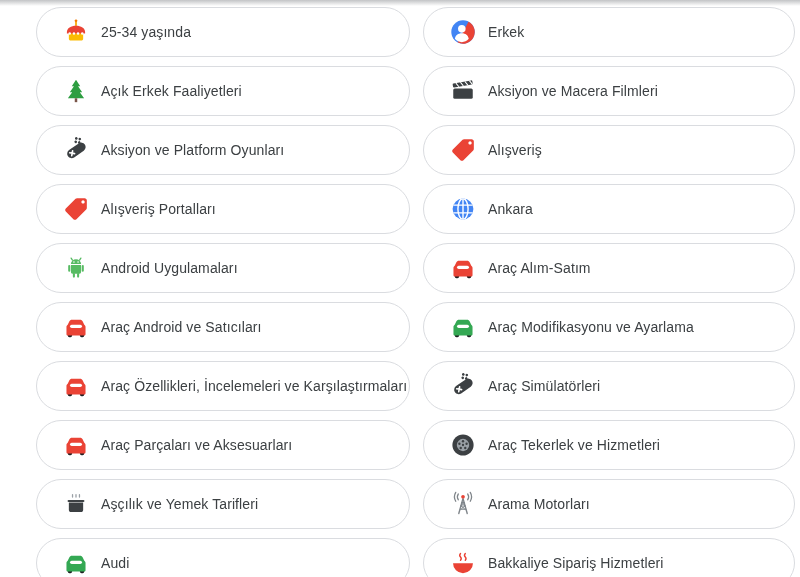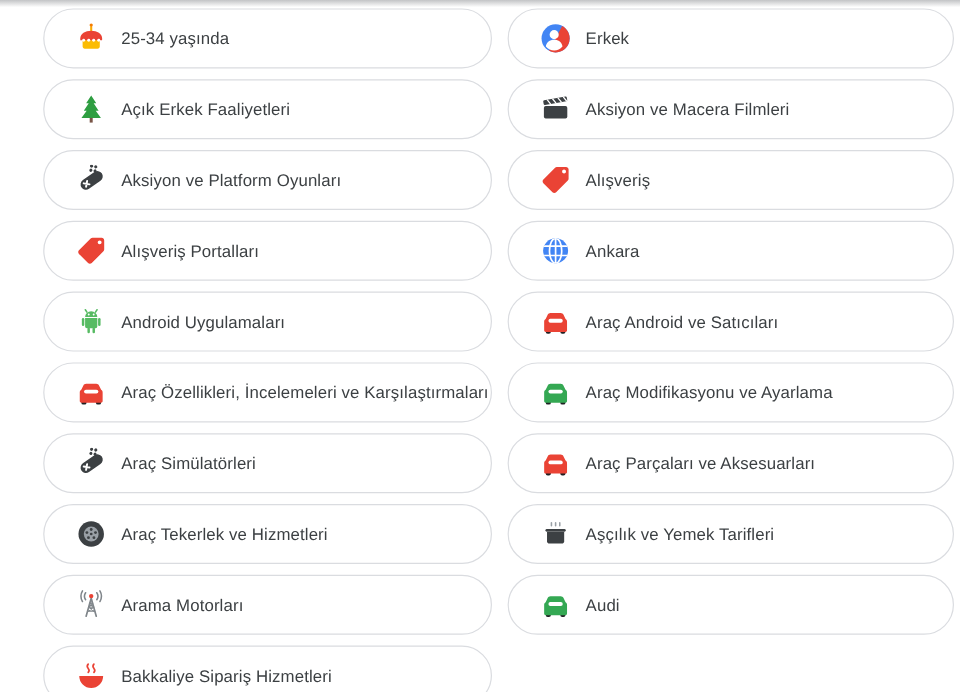--- a/index.html
+++ b/index.html
@@ -219,77 +219,83 @@
       </svg>
     <span class="label">Ankara</span>
   </div>
 
   <div class="chip">
     <svg class="icon">
         <use href="#i-android"></use>
       </svg>
     <span class="label">Android Uygulamaları</span>
   </div>
-
   <div class="chip">
     <svg class="icon car-red">
         <use href="#i-car"></use>
       </svg>
+    <span class="label">Araç Alım-Satım</span>
+  </div>
+
+  <div class="chip">
+    <svg class="icon car-red">
+        <use href="#i-car"></use>
+      </svg>
     <span class="label">Araç Android ve Satıcıları</span>
   </div>
   <div class="chip">
+    <svg class="icon car-green">
+        <use href="#i-car"></use>
+      </svg>
+    <span class="label">Araç Modifikasyonu ve Ayarlama</span>
+  </div>
+
+  <div class="chip">
     <svg class="icon car-red">
         <use href="#i-car"></use>
       </svg>
     <span class="label">Araç Özellikleri, İncelemeleri ve Karşılaştırmaları</span>
   </div>
+  <div class="chip">
+    <svg class="icon">
+        <use href="#i-pad"></use>
+      </svg>
+    <span class="label">Araç Simülatörleri</span>
+  </div>
+
+  <div class="chip">
+    <svg class="icon car-red">
+        <use href="#i-car"></use>
+      </svg>
+    <span class="label">Araç Parçaları ve Aksesuarları</span>
+  </div>
+  <div class="chip">
+    <svg class="icon">
+        <use href="#i-tire"></use>
+      </svg>
+    <span class="label">Araç Tekerlek ve Hizmetleri</span>
+  </div>
+
+  <div class="chip">
+    <svg class="icon">
+        <use href="#i-pot"></use>
+      </svg>
+    <span class="label">Aşçılık ve Yemek Tarifleri</span>
+  </div>
+  <div class="chip">
+    <svg class="icon">
+        <use href="#i-tower"></use>
+      </svg>
+    <span class="label">Arama Motorları</span>
+  </div>
 
   <div class="chip">
     <svg class="icon car-green">
         <use href="#i-car"></use>
       </svg>
-    <span class="label">Araç Modifikasyonu ve Ayarlama</span>
-  </div>
-  <div class="chip">
-    <svg class="icon">
-        <use href="#i-pad"></use>
-      </svg>
-    <span class="label">Araç Simülatörleri</span>
-  </div>
-
-  <div class="chip">
-    <svg class="icon car-red">
-        <use href="#i-car"></use>
-      </svg>
-    <span class="label">Araç Parçaları ve Aksesuarları</span>
-  </div>
-  <div class="chip">
-    <svg class="icon">
-        <use href="#i-tire"></use>
-      </svg>
-    <span class="label">Araç Tekerlek ve Hizmetleri</span>
-  </div>
-
-  <div class="chip">
-    <svg class="icon">
-        <use href="#i-pot"></use>
-      </svg>
-    <span class="label">Aşçılık ve Yemek Tarifleri</span>
-  </div>
-  <div class="chip">
-    <svg class="icon">
-        <use href="#i-tower"></use>
-      </svg>
-    <span class="label">Arama Motorları</span>
-  </div>
-
-  <div class="chip">
-    <svg class="icon car-green">
-        <use href="#i-car"></use>
-      </svg>
     <span class="label">Audi</span>
   </div>
   <div class="chip">
     <svg class="icon">
         <use href="#i-bowl"></use>
       </svg>
     <span class="label">Bakkaliye Sipariş Hizmetleri</span>
   </div>
 
 </div>

